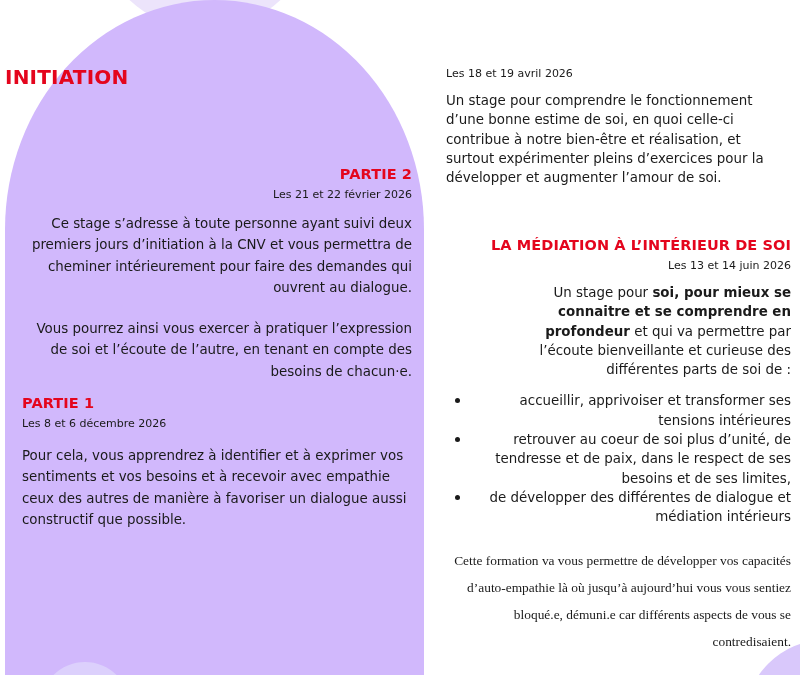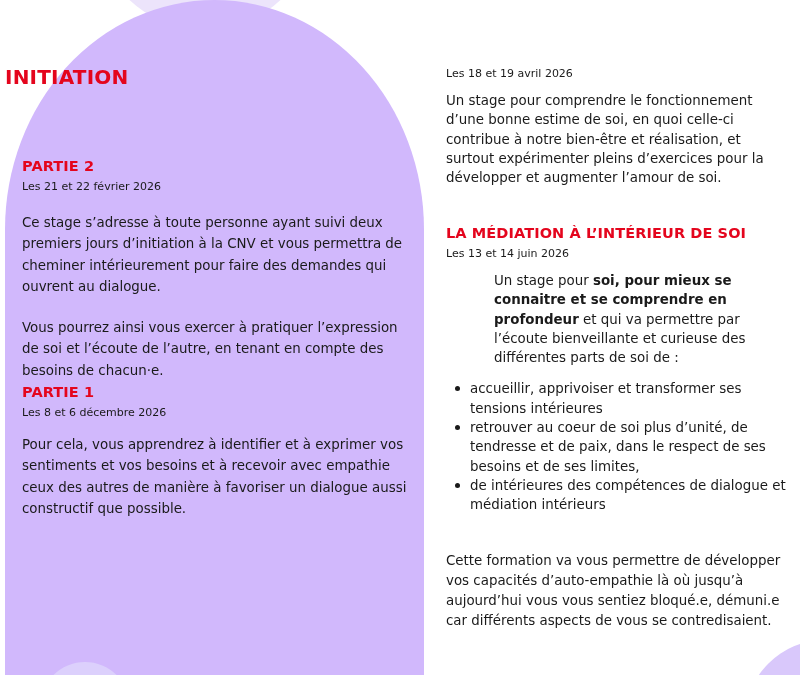--- a/index.html
+++ b/index.html
@@ -56,41 +56,41 @@
 </head>
 <body>
 
 <div class="bg-circle-top"></div>
 <div class="bg-circle-bottom"></div>
 <div class="arch"></div>
 <div class="bg-circle-bl"></div>
 
 <h1 class="title-main">INITIATION</h1>
 
-<div class="section left-col" style="top:157px;">
+<div class="section left-col" style="top:165px;text-align:right;">
   <div class="sec-title">PARTIE 2</div>
   <div class="sec-date">Les 21 et 22 février 2026</div>
-  <p class="para" style="margin-top:17px;">Ce stage s’adresse à toute personne ayant suivi deux premiers jours d’initiation à la CNV et vous permettra de cheminer intérieurement pour faire des demandes qui ouvrent au dialogue.</p>
+  <p class="para" style="margin-top:10px;">Ce stage s’adresse à toute personne ayant suivi deux premiers jours d’initiation à la CNV et vous permettra de cheminer intérieurement pour faire des demandes qui ouvrent au dialogue.</p>
   <p class="para" style="margin-top:20px;">Vous pourrez ainsi vous exercer à pratiquer l’expression de soi et l’écoute de l’autre, en tenant en compte des besoins de chacun·e.</p>
 </div>
 
-<div class="section left-col" style="top:383px;">
+<div class="section left-col" style="top:394px;">
   <div class="sec-title">PARTIE 1</div>
   <div class="sec-date">Les 8 et 6 décembre 2026</div>
   <p class="para" style="margin-top:13px;">Pour cela, vous apprendrez à identifier et à exprimer vos sentiments et vos besoins et à recevoir avec empathie ceux des autres de manière à favoriser un dialogue aussi constructif que possible.</p>
 </div>
 
 <div class="section right-col" style="top:62px;">
   <div class="sec-date">Les 18 et 19 avril 2026</div>
   <p class="para" style="margin-top:9px; line-height:19.3px;">Un stage pour comprendre le fonctionnement d’une bonne estime de soi, en quoi celle-ci contribue à notre bien-être et réalisation, et surtout expérimenter pleins d’exercices pour la développer et augmenter l’amour de soi.</p>
 </div>
 
-<div class="section right-col" style="top:224px;">
+<div class="section right-col" style="top:236px;text-align:right;">
   <div class="sec-title">LA MÉDIATION À L’INTÉRIEUR DE SOI</div>
   <div class="sec-date">Les 13 et 14 juin 2026</div>
   <p class="para" style="margin-top:9px; line-height:19.3px;margin-left:48px;"><span>Un stage pour </span><b>soi, pour mieux se connaitre et se comprendre en profondeur</b><span> et qui va permettre par l’écoute bienveillante et curieuse des différentes parts de soi de :</span></p>
   <ul class="bullets">
     <li>accueillir, apprivoiser et transformer ses tensions intérieures</li>
     <li>retrouver au coeur de soi plus d’unité, de tendresse et de paix, dans le respect de ses besoins et de ses limites,</li>
-    <li>de intérieures des compétences de dialogue et médiation intérieurs</li>
+    <li>de développer des différentes de dialogue et médiation intérieurs</li>
   </ul>
-  <p class="para" style="margin-top:36px; line-height:20px;">Cette formation va vous permettre de développer vos capacités d’auto-empathie là où jusqu’à aujourd’hui vous vous sentiez bloqué.e, démuni.e car différents aspects de vous se contredisaient.</p>
+  <p class="para" style="margin-top:20px; line-height:27px;font-family:Liberation Serif, serif;">Cette formation va vous permettre de développer vos capacités d’auto-empathie là où jusqu’à aujourd’hui vous vous sentiez bloqué.e, démuni.e car différents aspects de vous se contredisaient.</p>
 </div>
 
 </body></html>

